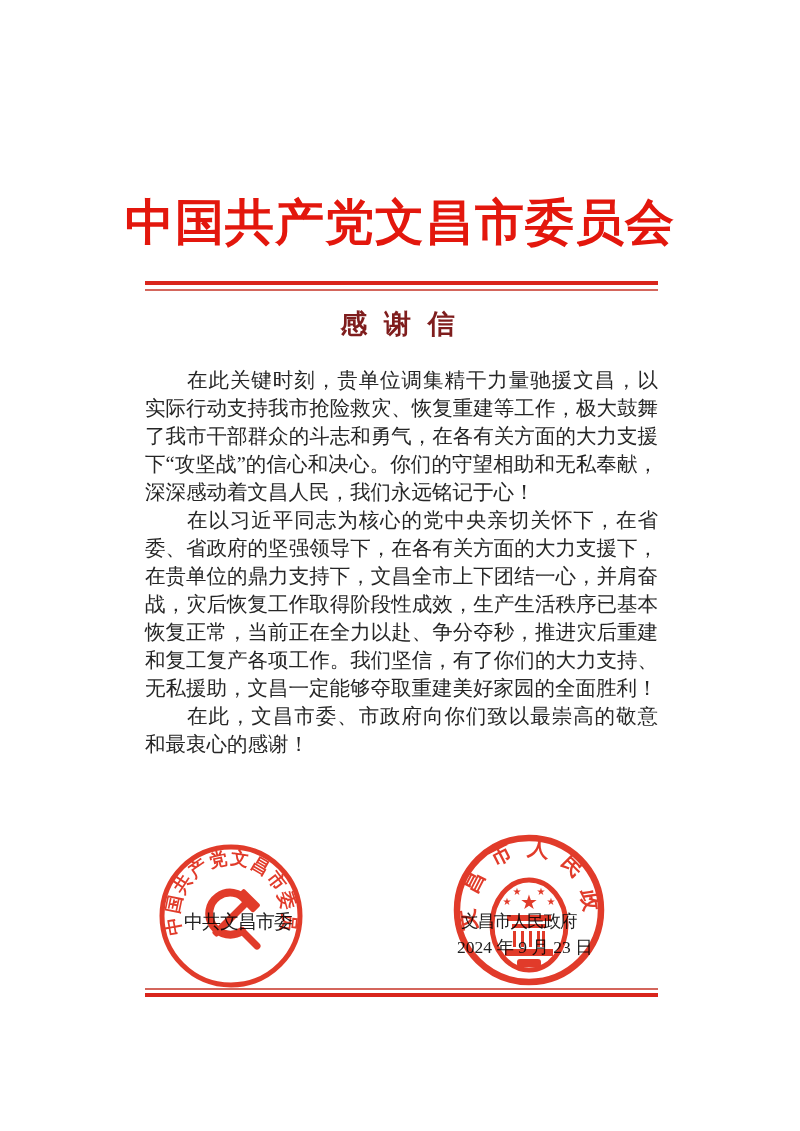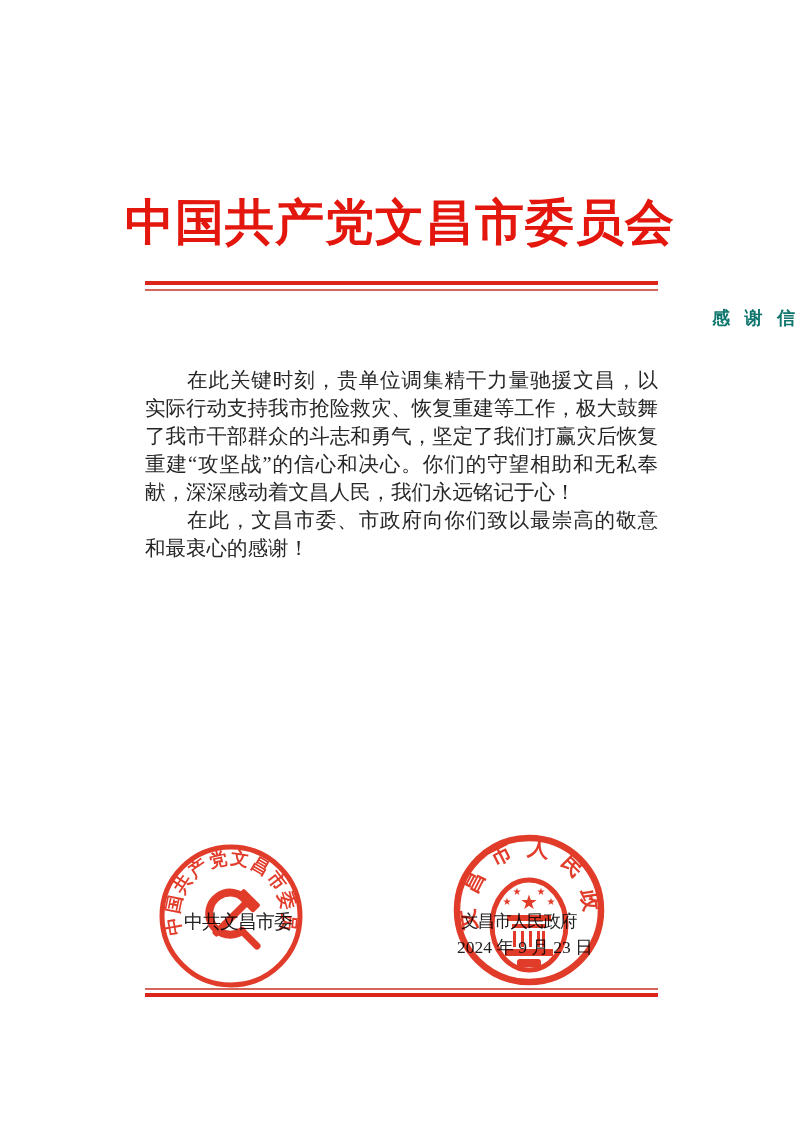--- a/index.html
+++ b/index.html
@@ -22,25 +22,25 @@
     white-space: nowrap;
   }
   .rule { position: absolute; left: 145px; width: 513px; }
   .rule-top-thick   { top: 281px; height: 4px; background: #d9251c; }
   .rule-top-thin    { top: 289px; height: 2px; background: #d4665c; }
   .rule-bottom-thin { top: 988px; height: 2px; background: #d4665c; }
   .rule-bottom-thick{ top: 993px; height: 4px; background: #d9251c; }
   .letter-heading {
     position: absolute;
     top: 306px; left: 0; right: 0;
-    text-align: right;
-    font-size: 18px;
+    text-align: center;
+    font-size: 27px;
     font-weight: bold;
     letter-spacing: 5px;
-    color: #0f766e;
+    color: #7f1d1d;
   }
   .body-text {
     position: absolute;
     left: 145px; top: 366px;
     width: 513px;
     font-size: 20.5px;
     line-height: 28px;
     text-align: justify;
     color: #262626;
   }
@@ -66,21 +66,22 @@
 <div class="page">
 
   <div class="org-title">中国共产党文昌市委员会</div>
 
   <div class="rule rule-top-thick"></div>
   <div class="rule rule-top-thin"></div>
 
   <div class="letter-heading">感 谢 信</div>
 
   <div class="body-text">
-    <p>在此关键时刻，贵单位调集精干力量驰援文昌，以实际行动支持我市抢险救灾、恢复重建等工作，极大鼓舞了我市干部群众的斗志和勇气，坚定了我们打赢灾后恢复重建“攻坚战”的信心和决心。你们的守望相助和无私奉献，深深感动着文昌人民，我们永远铭记于心！</p>
+    <p>在此关键时刻，贵单位调集精干力量驰援文昌，以实际行动支持我市抢险救灾、恢复重建等工作，极大鼓舞了我市干部群众的斗志和勇气，在各有关方面的大力支援下“攻坚战”的信心和决心。你们的守望相助和无私奉献，深深感动着文昌人民，我们永远铭记于心！</p>
+    <p>在以习近平同志为核心的党中央亲切关怀下，在省委、省政府的坚强领导下，在各有关方面的大力支援下，在贵单位的鼎力支持下，文昌全市上下团结一心，并肩奋战，灾后恢复工作取得阶段性成效，生产生活秩序已基本恢复正常，当前正在全力以赴、争分夺秒，推进灾后重建和复工复产各项工作。我们坚信，有了你们的大力支持、无私援助，文昌一定能够夺取重建美好家园的全面胜利！</p>
     <p>在此，文昌市委、市政府向你们致以最崇高的敬意和最衷心的感谢！</p>
   </div>
 
   <div class="signature sig-party">中共文昌市委</div>
   <div class="signature sig-gov">文昌市人民政府</div>
   <div class="signature sig-date">2024 年 9 月 23 日</div>
 
   <svg class="seal seal-party" width="150" height="150" viewBox="0 0 150 150">
     <circle cx="74" cy="74" r="69" fill="none" stroke="#e0301e" stroke-width="5"></circle>
     <path id="sealArcL" d="M 25.1 91.8 A 52 52 0 1 1 122.9 91.8" fill="none"></path>

